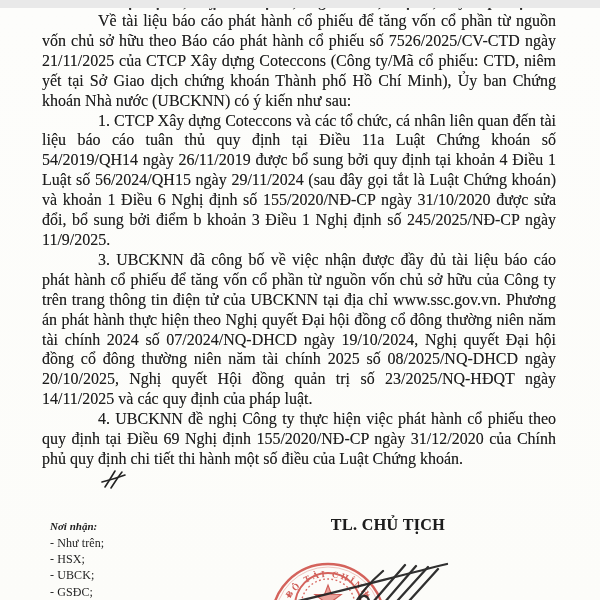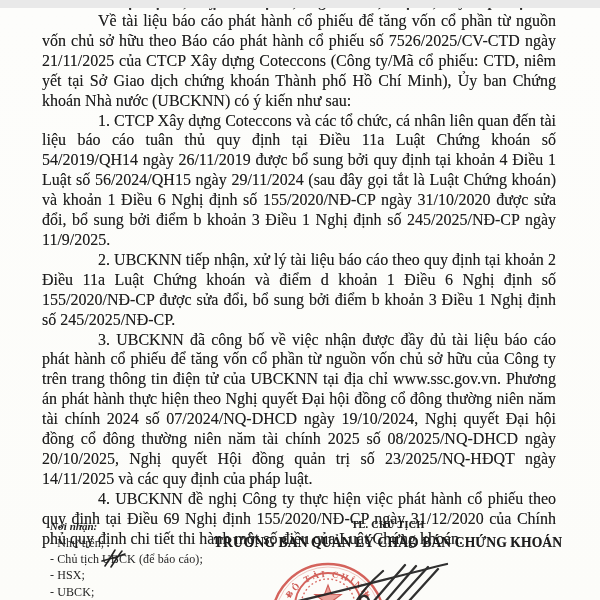--- a/index.html
+++ b/index.html
@@ -24,58 +24,55 @@
   .paraph-svg{display:inline-block;vertical-align:-6px;margin-left:3px;}
   .recipients{position:absolute;left:50px;top:510px;}
   .recipients .label{
     font-weight:bold;font-style:italic;font-size:11px;line-height:17px;
   }
   .recipients .item{font-size:12px;line-height:16.2px;letter-spacing:.1px;}
   .sig-block{
     position:absolute;left:208px;top:508px;width:360px;text-align:center;
     font-weight:bold;text-shadow:0 0 .4px rgba(20,20,20,.5);
   }
-  .sig-title{font-size:10px;line-height:18px;letter-spacing:.4px;}
+  .sig-title{font-size:16px;line-height:18px;letter-spacing:.4px;}
   .sig-sub{font-size:13.6px;line-height:16px;white-space:nowrap;letter-spacing:.1px;margin-top:1px;}
   .overlay-svg{position:absolute;left:0;top:540px;width:600px;height:60px;}
 </style>
 </head>
 <body>
 
 <div class="page">
 
   <div class="top-remnants">ị ọ , ỵ . ậ , g ơ ; ẹ , ỷ p ạ .</div>
 
   <div class="body-text">
     <p>Về tài liệu báo cáo phát hành cổ phiếu để tăng vốn cổ phần từ nguồn vốn chủ sở hữu theo Báo cáo phát hành cổ phiếu số 7526/2025/CV-CTD ngày 21/11/2025 của CTCP Xây dựng Coteccons (Công ty/Mã cổ phiếu: CTD, niêm yết tại Sở Giao dịch chứng khoán Thành phố Hồ Chí Minh), Ủy ban Chứng khoán Nhà nước (UBCKNN) có ý kiến như sau:</p>
     <p>1. CTCP Xây dựng Coteccons và các tổ chức, cá nhân liên quan đến tài liệu báo cáo tuân thủ quy định tại Điều 11a Luật Chứng khoán số 54/2019/QH14 ngày 26/11/2019 được bổ sung bởi quy định tại khoản 4 Điều 1 Luật số 56/2024/QH15 ngày 29/11/2024 (sau đây gọi tắt là Luật Chứng khoán) và khoản 1 Điều 6 Nghị định số 155/2020/NĐ-CP ngày 31/10/2020 được sửa đổi, bổ sung bởi điểm b khoản 3 Điều 1 Nghị định số 245/2025/NĐ-CP ngày 11/9/2025.</p>
-    <p>2. UBCKNN tiếp nhận, xử lý tài liệu báo cáo theo quy định tại khoản 2 Điều 11a Luật Chứng khoán và điểm d khoản 1 Điều 6 Nghị định số 155/2020/NĐ-CP được sửa đổi, bổ sung bởi điểm b khoản 3 Điều 1 Nghị định số 245/2025/NĐ-CP.</p>
     <p>3. UBCKNN đã công bố về việc nhận được đầy đủ tài liệu báo cáo phát hành cổ phiếu để tăng vốn cổ phần từ nguồn vốn chủ sở hữu của Công ty trên trang thông tin điện tử của UBCKNN tại địa chỉ www.ssc.gov.vn. Phương án phát hành thực hiện theo Nghị quyết Đại hội đồng cổ đông thường niên năm tài chính 2024 số 07/2024/NQ-DHCD ngày 19/10/2024, Nghị quyết Đại hội đồng cổ đông thường niên năm tài chính 2025 số 08/2025/NQ-DHCD ngày 20/10/2025, Nghị quyết Hội đồng quản trị số 23/2025/NQ-HĐQT ngày 14/11/2025 và các quy định của pháp luật.</p>
     <p>4. UBCKNN đề nghị Công ty thực hiện việc phát hành cổ phiếu theo quy định tại Điều 69 Nghị định 155/2020/NĐ-CP ngày 31/12/2020 của Chính phủ quy định chi tiết thi hành một số điều của Luật Chứng khoán.</p>
     <p><svg class="paraph-svg" width="26" height="22" viewBox="0 0 26 22">
         <g fill="none" stroke="#232323" stroke-width="1.6" stroke-linecap="round">
           <path d="M4 18 C 8 12 11 7 14 2"></path>
           <path d="M10 19 C 14 13 17 8 21 3"></path>
           <path d="M1 13 C 9 11 16 9 24 6"></path>
         </g>
       </svg></p>
   </div>
 
   <div class="recipients">
     <div class="label">Nơi nhận:</div>
     <div class="item">- Như trên;</div>
-    <div class="item">- Chủ tịch UBCK (để báo cáo);</div>
     <div class="item">- HSX;</div>
     <div class="item">- UBCK;</div>
     <div class="item">- GSĐC;</div>
   </div>
 
   <div class="sig-block">
     <div class="sig-title">TL. CHỦ TỊCH</div>
-    <div class="sig-sub">TRƯỞNG BAN QUẢN LÝ CHÀO BÁN CHỨNG KHOÁN</div>
   </div>
 
   <svg class="overlay-svg" viewBox="0 540 600 60">
     <g opacity="0.88">
       <circle cx="328" cy="612" r="56" fill="none" stroke="#cf4e47" stroke-width="2.4"></circle>
       <circle cx="328" cy="612" r="53" fill="none" stroke="#d9736c" stroke-width="0.8" opacity="0.6"></circle>
       <path id="sealTopArc" d="M 287 597 A 44 44 0 0 1 369 597" fill="none"></path>
       <text font-family="Liberation Serif, serif" font-size="9" font-weight="bold" fill="#c94740" letter-spacing="2.2">
         <textPath href="#sealTopArc" startOffset="50%" text-anchor="middle">BỘ TÀI CHÍNH</textPath>
       </text>

